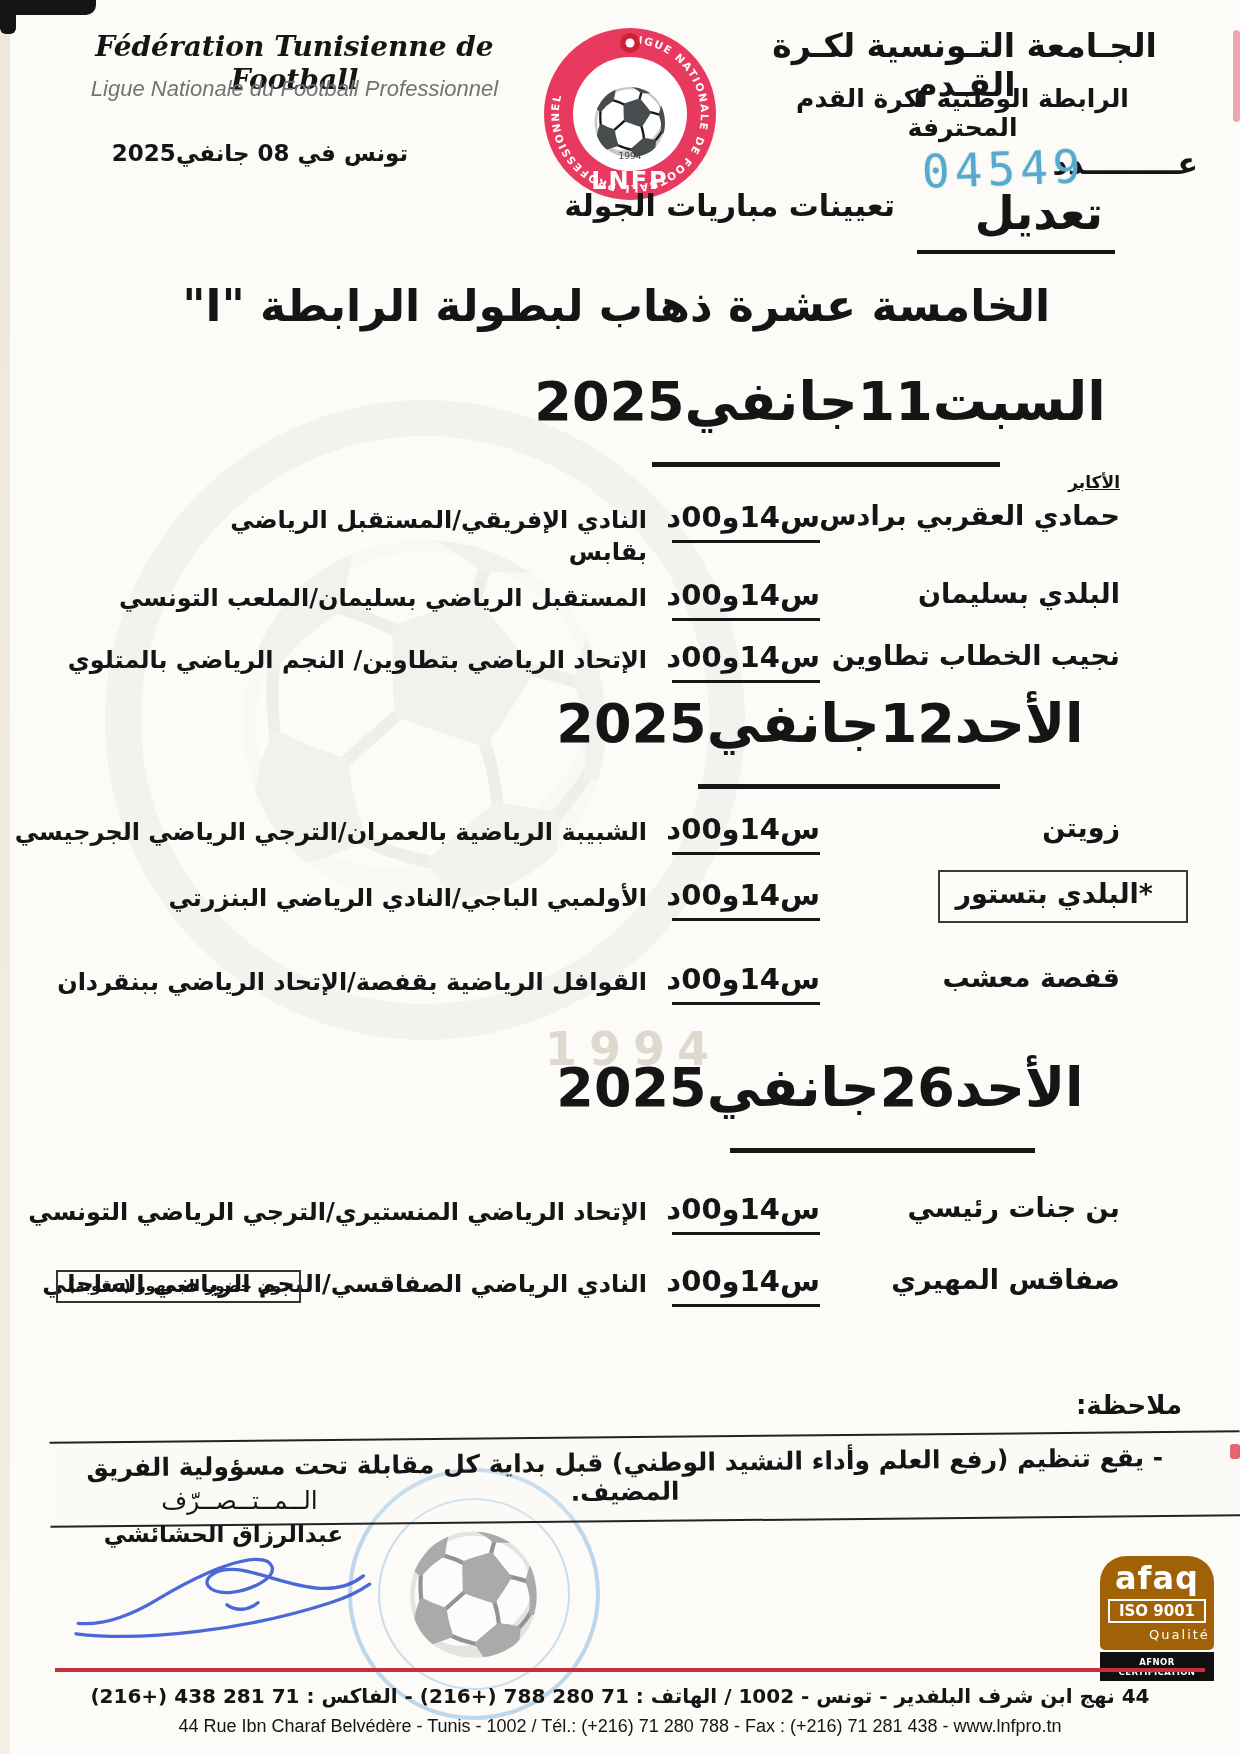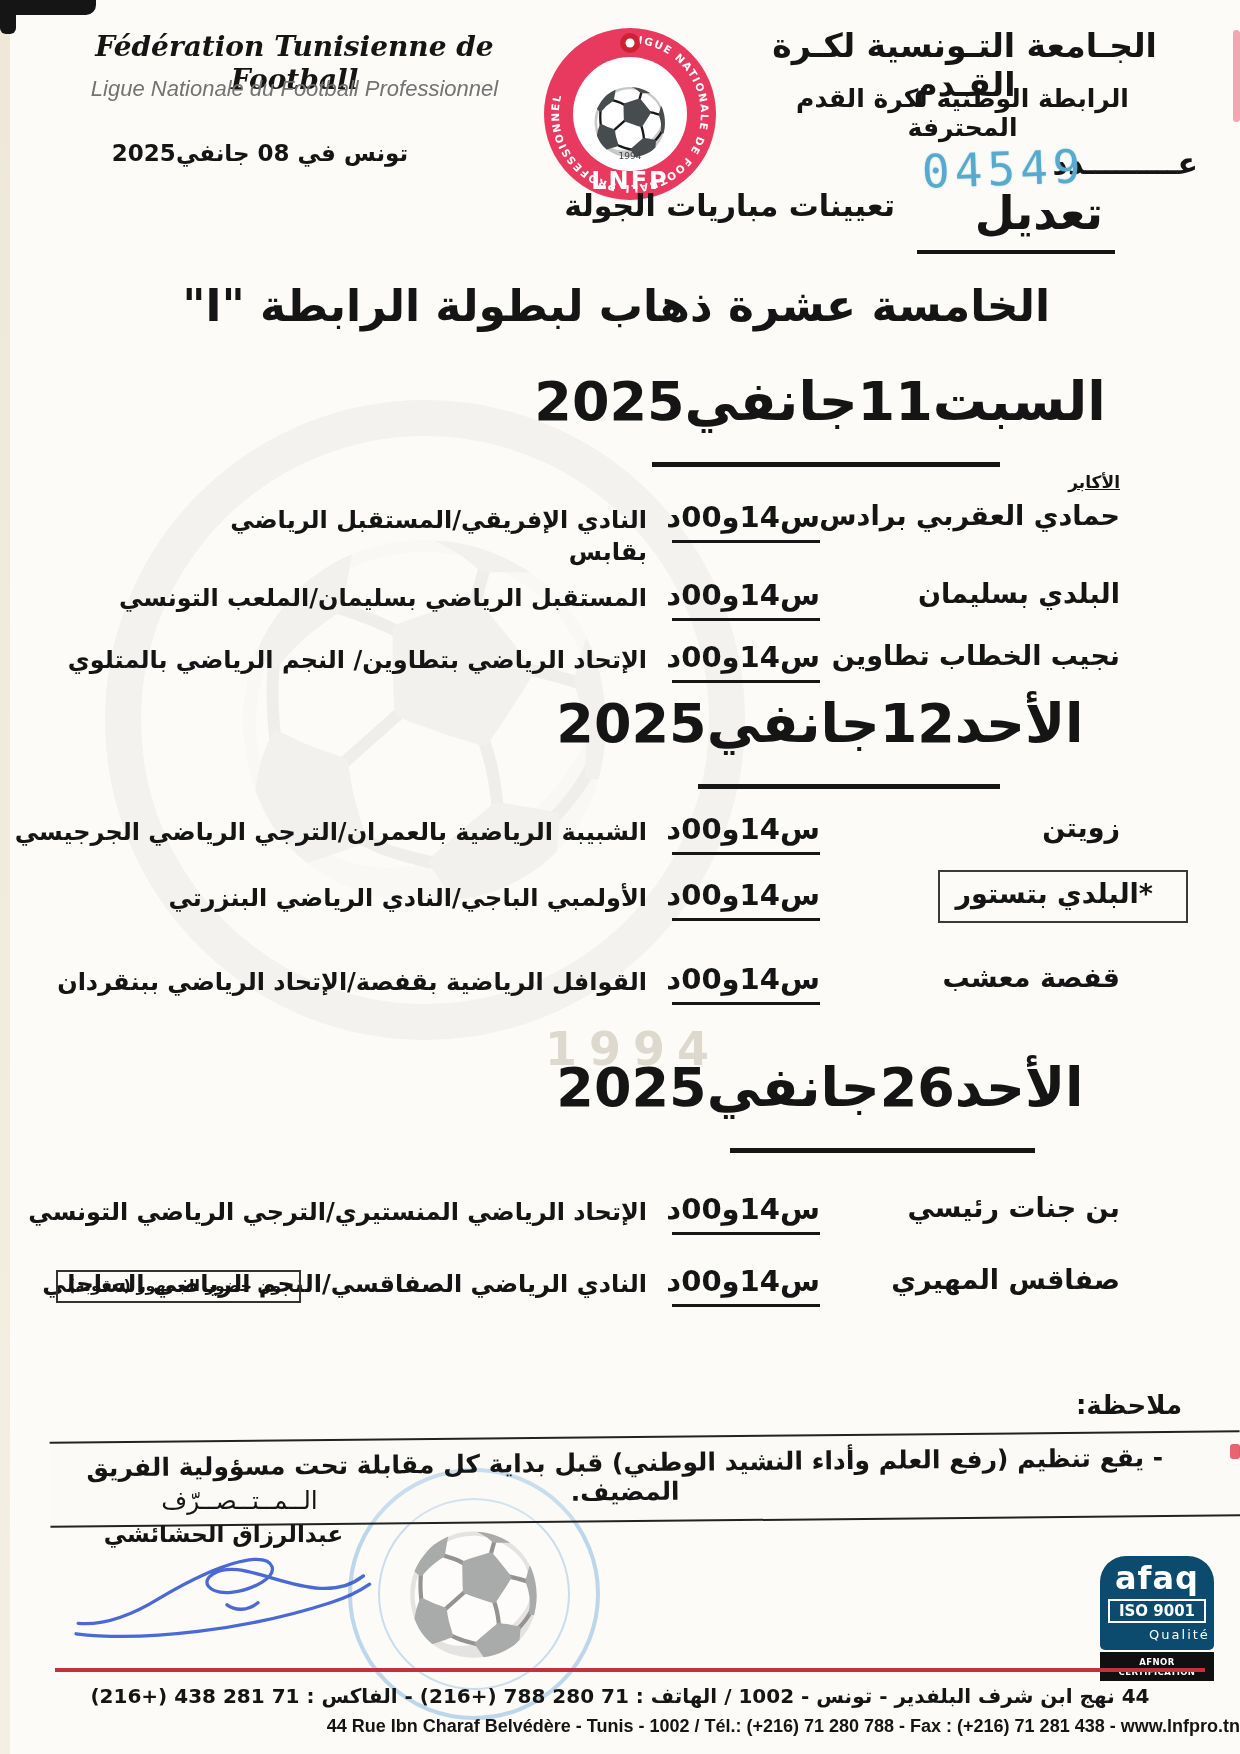--- a/index.html
+++ b/index.html
@@ -98,35 +98,35 @@
   .sig-title { position:absolute; left:142px; top:1486px; width:195px; text-align:center;
     font-size:25px; font-weight:normal; }
   .sig-name { position:absolute; left:96px; top:1521px; width:255px; text-align:center;
     font-size:23px; font-weight:bold; }
   .sig-svg { position:absolute; left:72px; top:1542px; width:310px; height:105px; }
   .sig-svg path { stroke:#2a4fd0; stroke-width:3.2; fill:none; opacity:.85;
     stroke-linecap:round; }
 
   
   .cert { position:absolute; left:1100px; top:1556px; width:114px; }
-  .cert-main { background:#0c4a6e; border-radius:26px 26px 5px 5px;
+  .cert-main { background:#a16207; border-radius:26px 26px 5px 5px;
     padding:6px 0 8px; color:#fff; text-align:center; }
   .cert-brand { font-size:32px; font-weight:bold; line-height:1; letter-spacing:1px; }
   .cert-standard { display:inline-block; border:2px solid #fff; padding:1px 9px;
     font-size:15px; font-weight:bold; margin-top:5px; }
   .cert-quality { font-size:13px; margin-top:4px; letter-spacing:2px;padding-left:45px; }
   .cert-bar { background:#101010; color:#fff; font-size:8.5px; font-weight:bold;
     text-align:center; padding:5px 0 4px; letter-spacing:.4px; margin-top:2px; }
 
   
   .f-line { position:absolute; left:55px; top:1668px; width:1150px; height:4px; background:#c5303c; }
   .f-ar { position:absolute; left:0; top:1684px; width:100%; text-align:center;
     font-size:20px; font-weight:bold; direction:rtl; }
-  .f-fr { position:absolute; left:0; top:1716px; width:100%; text-align:right;
-    font-size:18px; font-weight:bold; font-family:"Liberation Sans", sans-serif; }
+  .f-fr { position:absolute; left:0; top:1716px; width:100%; text-align:center;
+    font-size:18px; font-weight:normal; font-family:"Liberation Sans", sans-serif; }
 </style>
 </head>
 <body>
 
 <div class="page">
 
   <div class="edge-strip"></div>
   <div class="wm-circle">
     <span class="wm-ball">⚽</span>
   </div>

